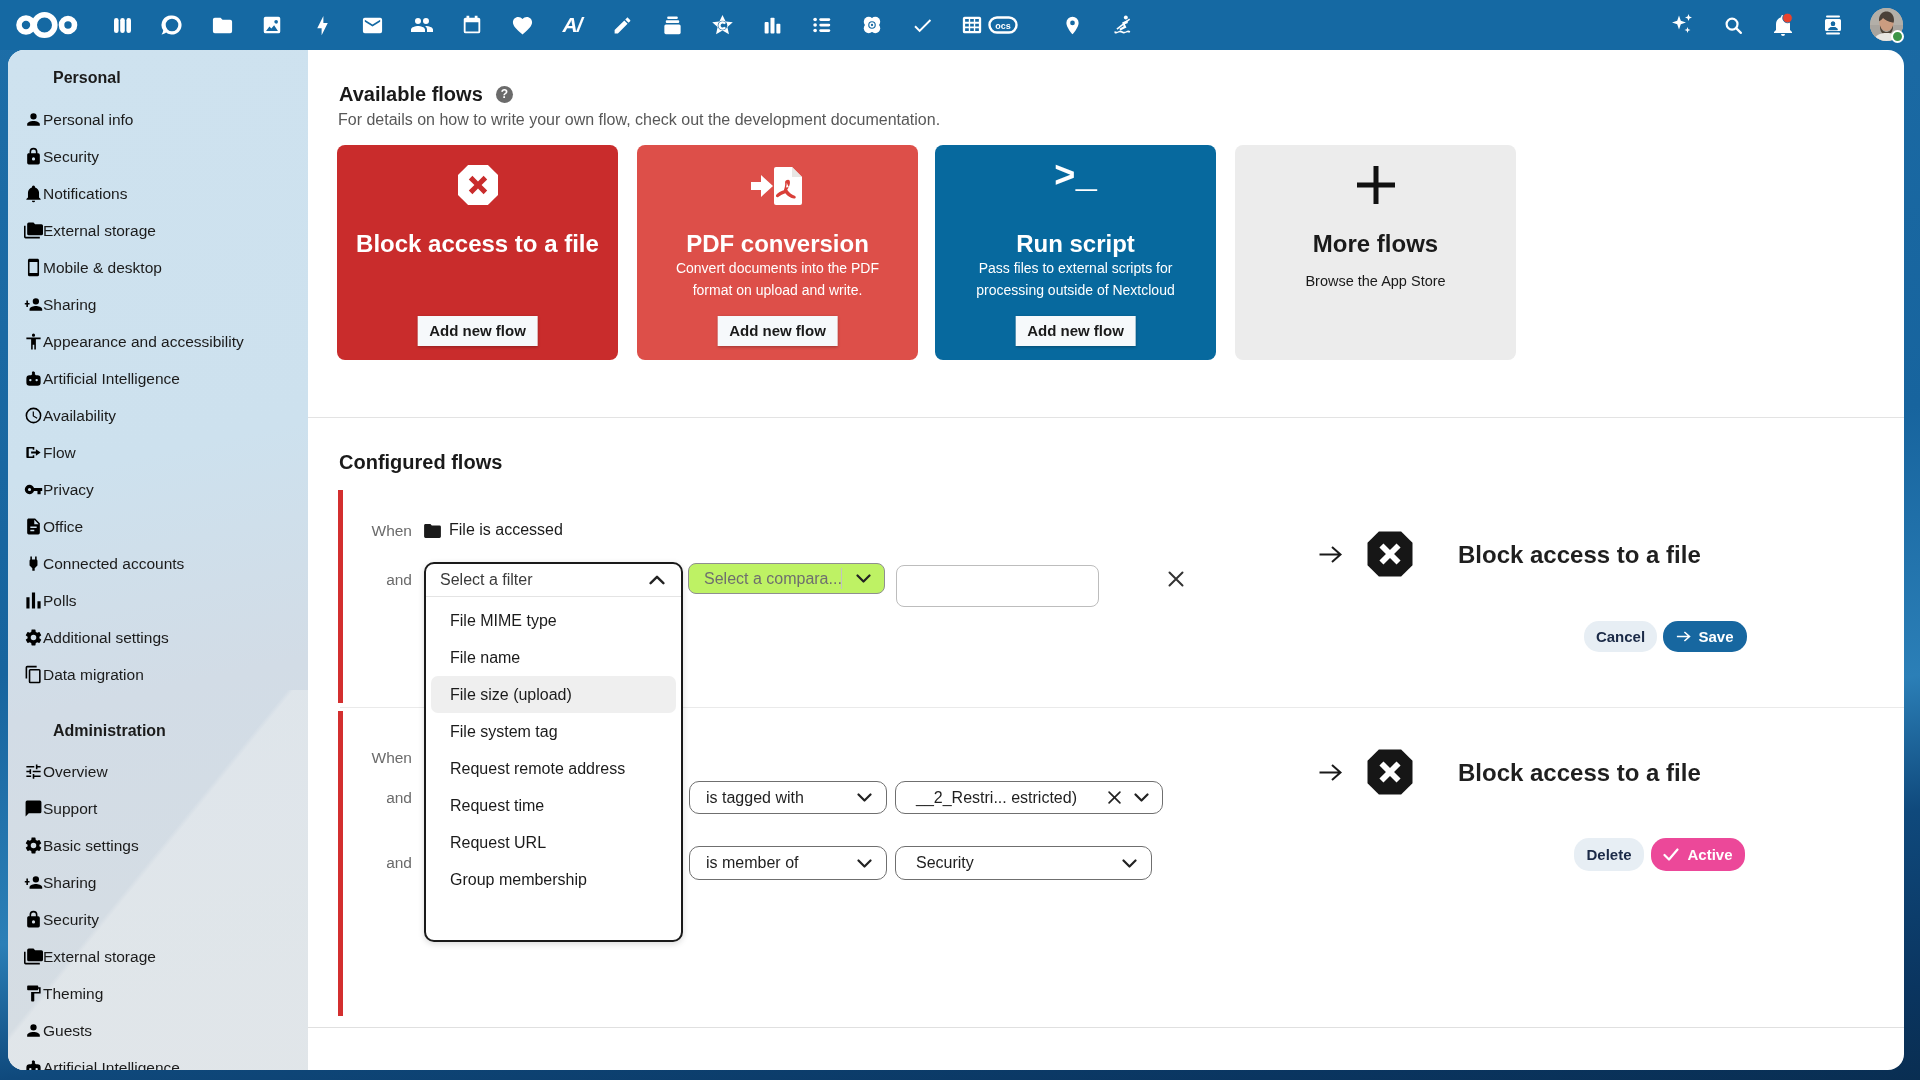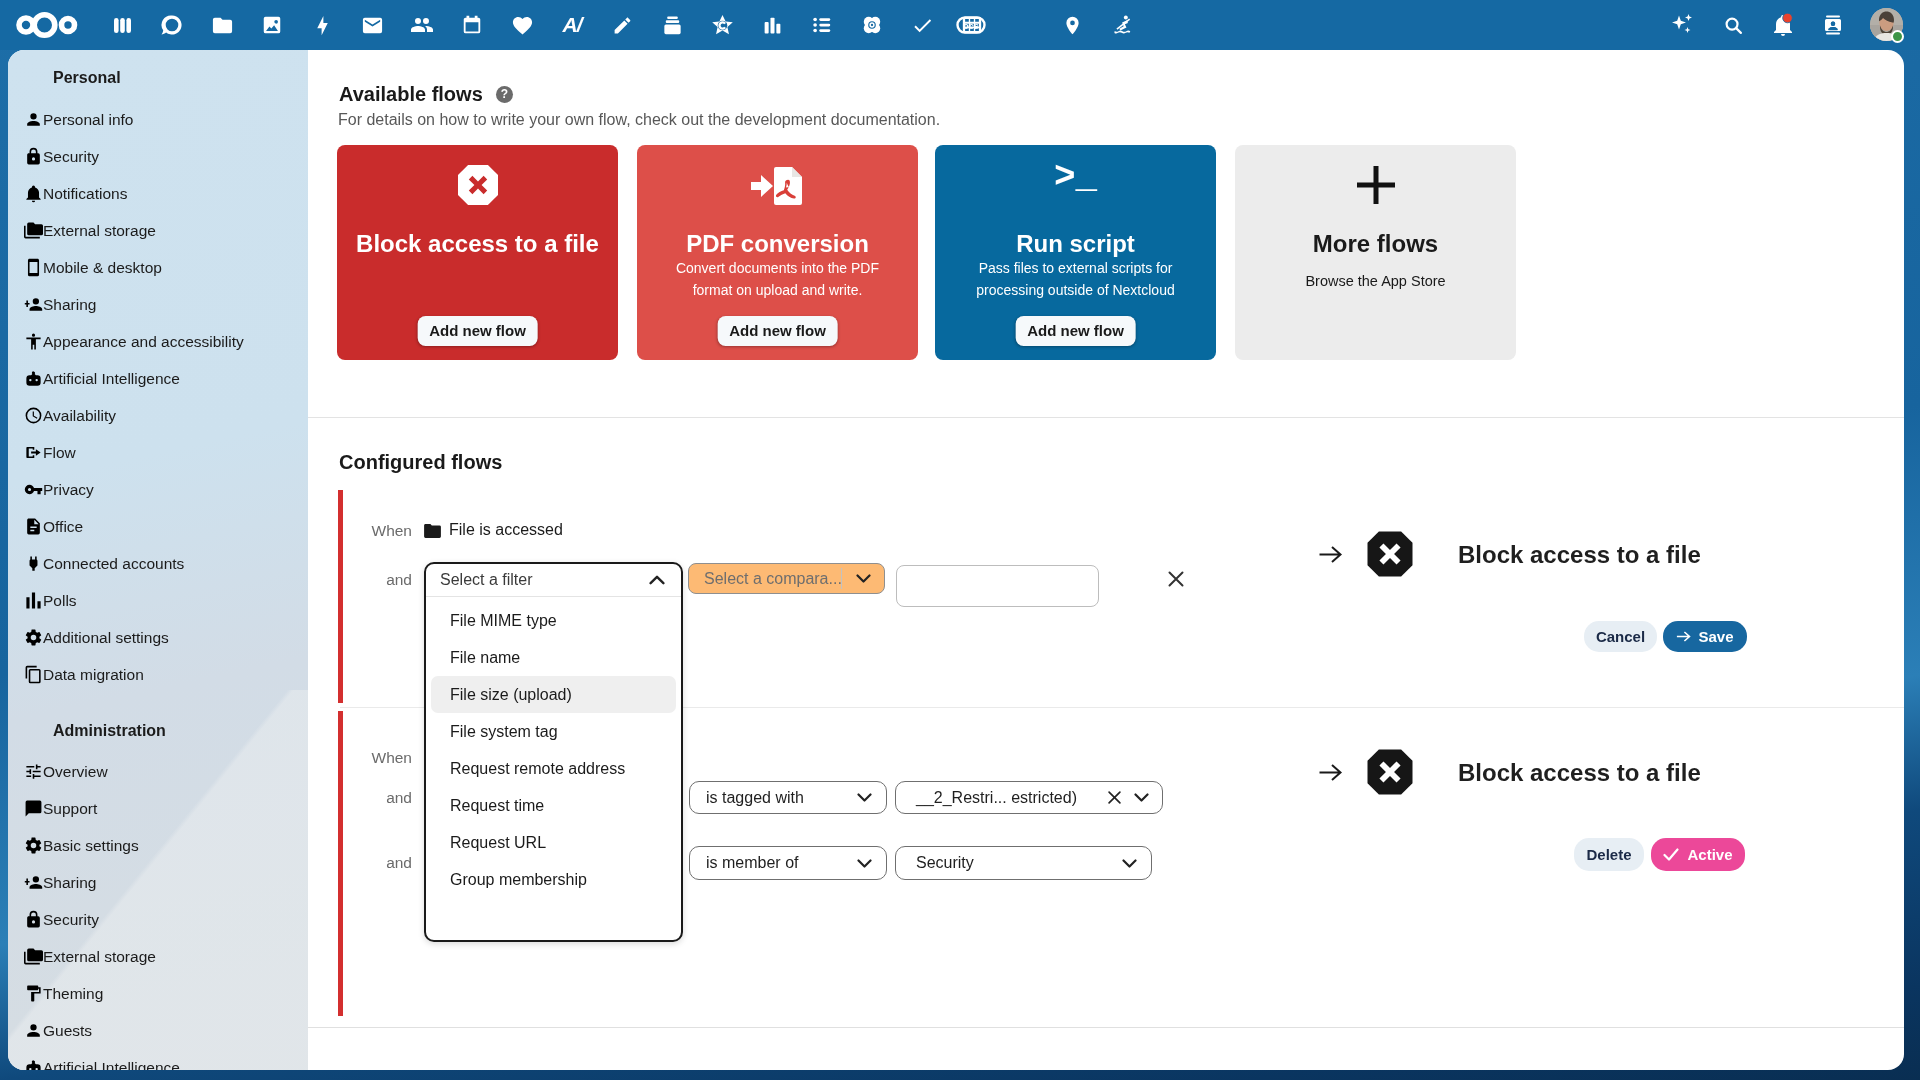--- a/index.html
+++ b/index.html
@@ -20,21 +20,21 @@
 .h2{position:absolute;font-size:20px;font-weight:700;color:#1a1a1a;line-height:24px}
 .desc{position:absolute;left:330px;top:61px;font-size:16px;color:#585858}
 .card{position:absolute;top:95px;width:281px;height:215px;border-radius:8px;color:#fff;text-align:center}
 .c1{left:329px;background:#c92c2c}
 .c2{left:629px;background:#dd4f49}
 .c3{left:927px;background:#07699e}
 .c4{left:1227px;background:#ececec;color:#1f1f1f}
 .card .ic{position:absolute;top:20px;left:50%;transform:translateX(-50%)}
 .card .ttl{position:absolute;top:85px;width:100%;font-size:24px;font-weight:700}
 .card .dsc{position:absolute;top:112px;width:100%;font-size:14px;line-height:22px}
-.card .btn{position:absolute;top:171px;left:50%;transform:translateX(-50%);height:30px;background:#f6f9fb;border-radius:8px;font-size:15px;font-weight:700;color:#1a1a1a;line-height:30px;padding:0 12px;white-space:nowrap;box-shadow:0 1px 3px rgba(0,0,0,.3)}
+.card .btn{position:absolute;top:171px;left:50%;transform:translateX(-50%);height:30px;background:#f6f9fb;border-radius:0;font-size:15px;font-weight:700;color:#1a1a1a;line-height:30px;padding:0 12px;white-space:nowrap;box-shadow:0 1px 3px rgba(0,0,0,.3)}
 .hr{position:absolute;height:1px;background:#e3e3e3}
 .rbar{position:absolute;left:330px;width:5px;background:#d32f2f}
 .lbl{position:absolute;left:324px;width:80px;text-align:right;font-size:15.5px;color:#6b6b6b}
 .ftxt{position:absolute;font-size:16px;color:#1b1b1b}
 .sel{position:absolute;display:flex;align-items:center;font-size:16px;color:#1f1f1f;background:#fff}
 .atitle{position:absolute;font-size:24px;font-weight:700;color:#1f1f1f;white-space:nowrap;line-height:30px}
 .bt{position:absolute;border-radius:15px;font-weight:700;font-size:15px;display:flex;align-items:center;justify-content:center}
 .cancel,.del{background:#e7eef4;color:#1b2a47}
 .save{background:#1767a0;color:#fff}
 .act{background:#ec4899;color:#fff}
@@ -160,21 +160,21 @@
 <div class="hi" style="left:897px">
       <svg width="23" height="23" viewBox="0 0 24 24">
         <path fill="#fff" d="M21 7 9 19l-5.5-5.5 1.41-1.41L9 16.17 19.59 5.59 21 7z"></path>
       </svg>
     </div>
 <div class="hi" style="left:947px">
       <svg width="22" height="22" viewBox="0 0 24 24">
         <path fill="#fff" d="M4 3h16a2 2 0 0 1 2 2v14a2 2 0 0 1-2 2H4a2 2 0 0 1-2-2V5a2 2 0 0 1 2-2zm.5 5.5h4v-3h-4v3zm5.5 0h4v-3h-4v3zm5.5 0h4v-3h-4v3zM4.5 13.5h4v-3h-4v3zm5.5 0h4v-3h-4v3zm5.5 0h4v-3h-4v3zM4.5 18.5h4v-3h-4v3zm5.5 0h4v-3h-4v3zm5.5 0h4v-3h-4v3z"></path>
       </svg>
     </div>
-<div class="hi" style="left:946px">
+<div class="hi" style="left:978px">
       <svg width="30" height="18" viewBox="0 0 30 18">
         <rect x="1.5" y="1.5" width="27" height="15" rx="7.5" fill="none" stroke="#fff" stroke-width="2.4"></rect>
         <text x="15" y="13" font-size="9" font-weight="bold" fill="#fff" text-anchor="middle" font-family="Liberation Sans">ocs</text>
       </svg>
     </div>
 <div class="hi" style="left:1047px">
       <svg width="21" height="23" viewBox="0 0 24 24">
         <path fill="#fff" d="M12 2a7 7 0 0 1 7 7c0 5.25-7 13-7 13S5 14.25 5 9a7 7 0 0 1 7-7zm0 4.3a2.7 2.7 0 1 0 0 5.4 2.7 2.7 0 0 0 0-5.4z"></path>
       </svg>
     </div>
@@ -441,21 +441,21 @@
 <div class="h2" style="left:331px;top:400px">Configured flows</div>
 
 <div class="rbar" style="top:440px;height:213px"></div>
 <div class="lbl" style="top:472px">When</div>
 <svg style="position:absolute;left:416px;top:474px" width="17" height="14" viewBox="0 0 24 20">
         <path fill="#1a1a1a" d="M9 0H2C.9 0 0 .9 0 2v16a2 2 0 0 0 2 2h20a2 2 0 0 0 2-2V4a2 2 0 0 0-2-2H11L9 0z"></path>
       </svg>
 <div class="ftxt" style="left:441px;top:471px">File is accessed</div>
 <div class="lbl" style="top:521px">and</div>
 
-<div class="sel" style="left:680px;top:513px;width:197px;height:31px;background:#fdba74;border:1px solid #8f8f8f;border-radius:8px">
+<div class="sel" style="left:680px;top:513px;width:197px;height:31px;background:#bef264;border:1px solid #8f8f8f;border-radius:8px">
 <span style="padding-left:15px;color:#6e6e6e;font-size:16px">Select a compara...</span>
 <div style="position:absolute;right:42px;top:4px;bottom:4px;width:1px;background:#c2c2c2"></div>
 <svg style="position:absolute;right:13px" width="15" height="9" viewBox="0 0 15 9">
           <path d="M1.5 1.5l6 6 6-6" stroke="#222" stroke-width="2.2" fill="none" stroke-linecap="round" stroke-linejoin="round"></path>
         </svg>
 </div>
 <div class="sel" style="left:888px;top:515px;width:203px;height:42px;border:1px solid #bdbdbd;border-radius:8px"></div>
 <svg style="position:absolute;left:1159px;top:520px" width="18" height="18" viewBox="0 0 18 18">
         <path d="M2.5 2.5l13 13M15.5 2.5l-13 13" stroke="#333" stroke-width="2" stroke-linecap="round"></path>
       </svg>

